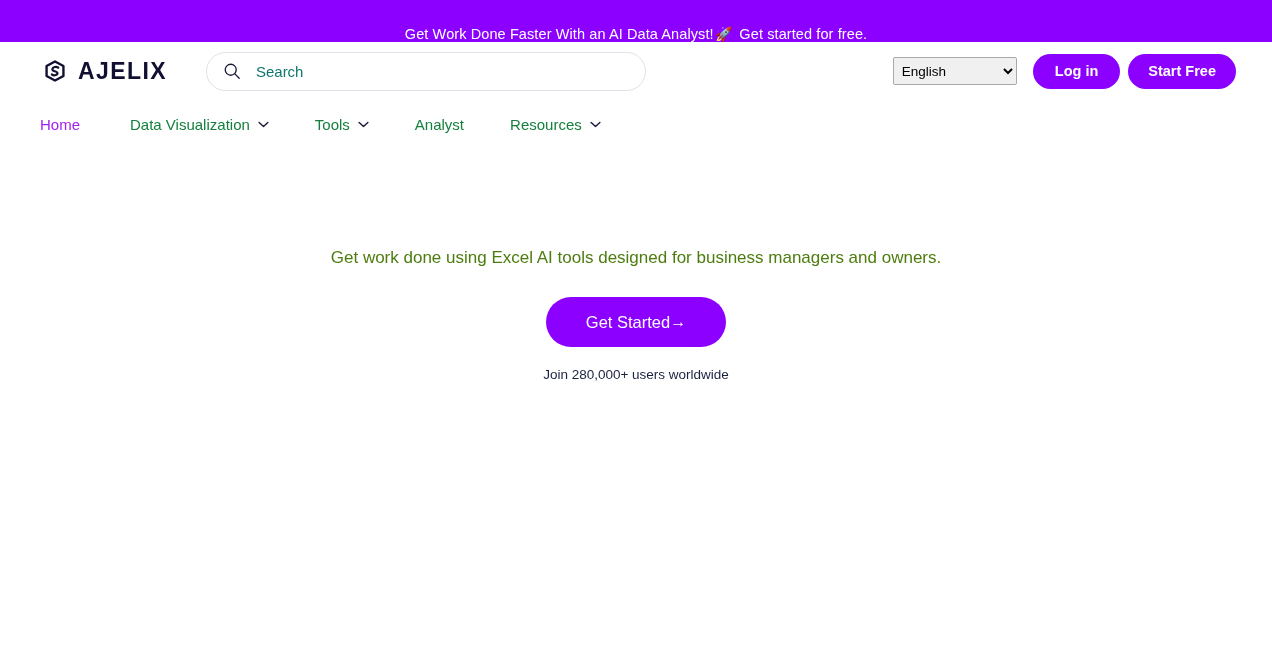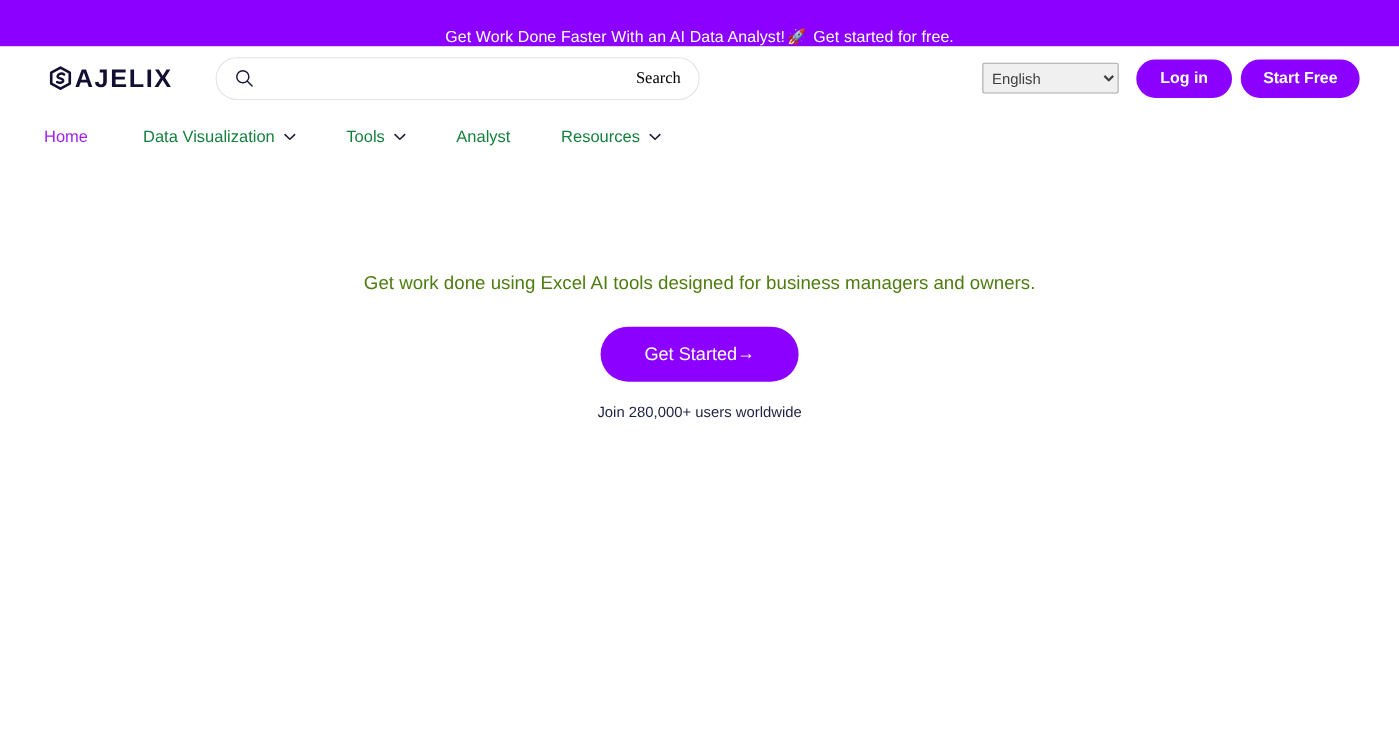--- a/index.html
+++ b/index.html
@@ -43,21 +43,21 @@
   .header {
     height: 58px;
     display: flex;
     align-items: center;
     padding: 0 36px 0 44px;
     box-sizing: border-box;
   }
   .logo {
     display: flex;
     align-items: center;
-    gap: 2px;
+    gap: 12px;
     height: 28px;
     flex: 0 0 auto;
   }
   .logo-mark {
     display: block;
     width: 22px;
     height: 22px;
   }
   .logo-word {
     font-size: 23px;
@@ -83,41 +83,40 @@
     width: 18px;
     height: 18px;
     flex: 0 0 auto;
     display: block;
   }
   .search-input {
     border: none;
     outline: none;
     background: transparent;
     margin-left: 15px;
-    font-family: Liberation Serif, serif;
+    font-family: Liberation Sans, sans-serif;
     font-size: 15px;
-    color: #000000;
+    color: #0f766e;
     width: 100%;
     padding: 0;
-    text-align: right;
   }
   .search-input::placeholder { color: #1b1b3a; }
 
   .header-right {
     margin-left: auto;
     display: flex;
     align-items: center;
     gap: 16px;
   }
   .lang-select {
     width: 124px;
     height: 28px;
     font-family: "Liberation Sans", sans-serif;
     font-size: 13.5px;
-    color: #404040;
+    color: #000000;
     background: #f0f0f0;
     border: 1px solid #a9a9a9;
     border-radius: 2px;
     padding: 2px 4px;
     box-sizing: border-box;
   }
   .btn-pill {
     border: none;
     border-radius: 22px;
     background: #8B00FF;

